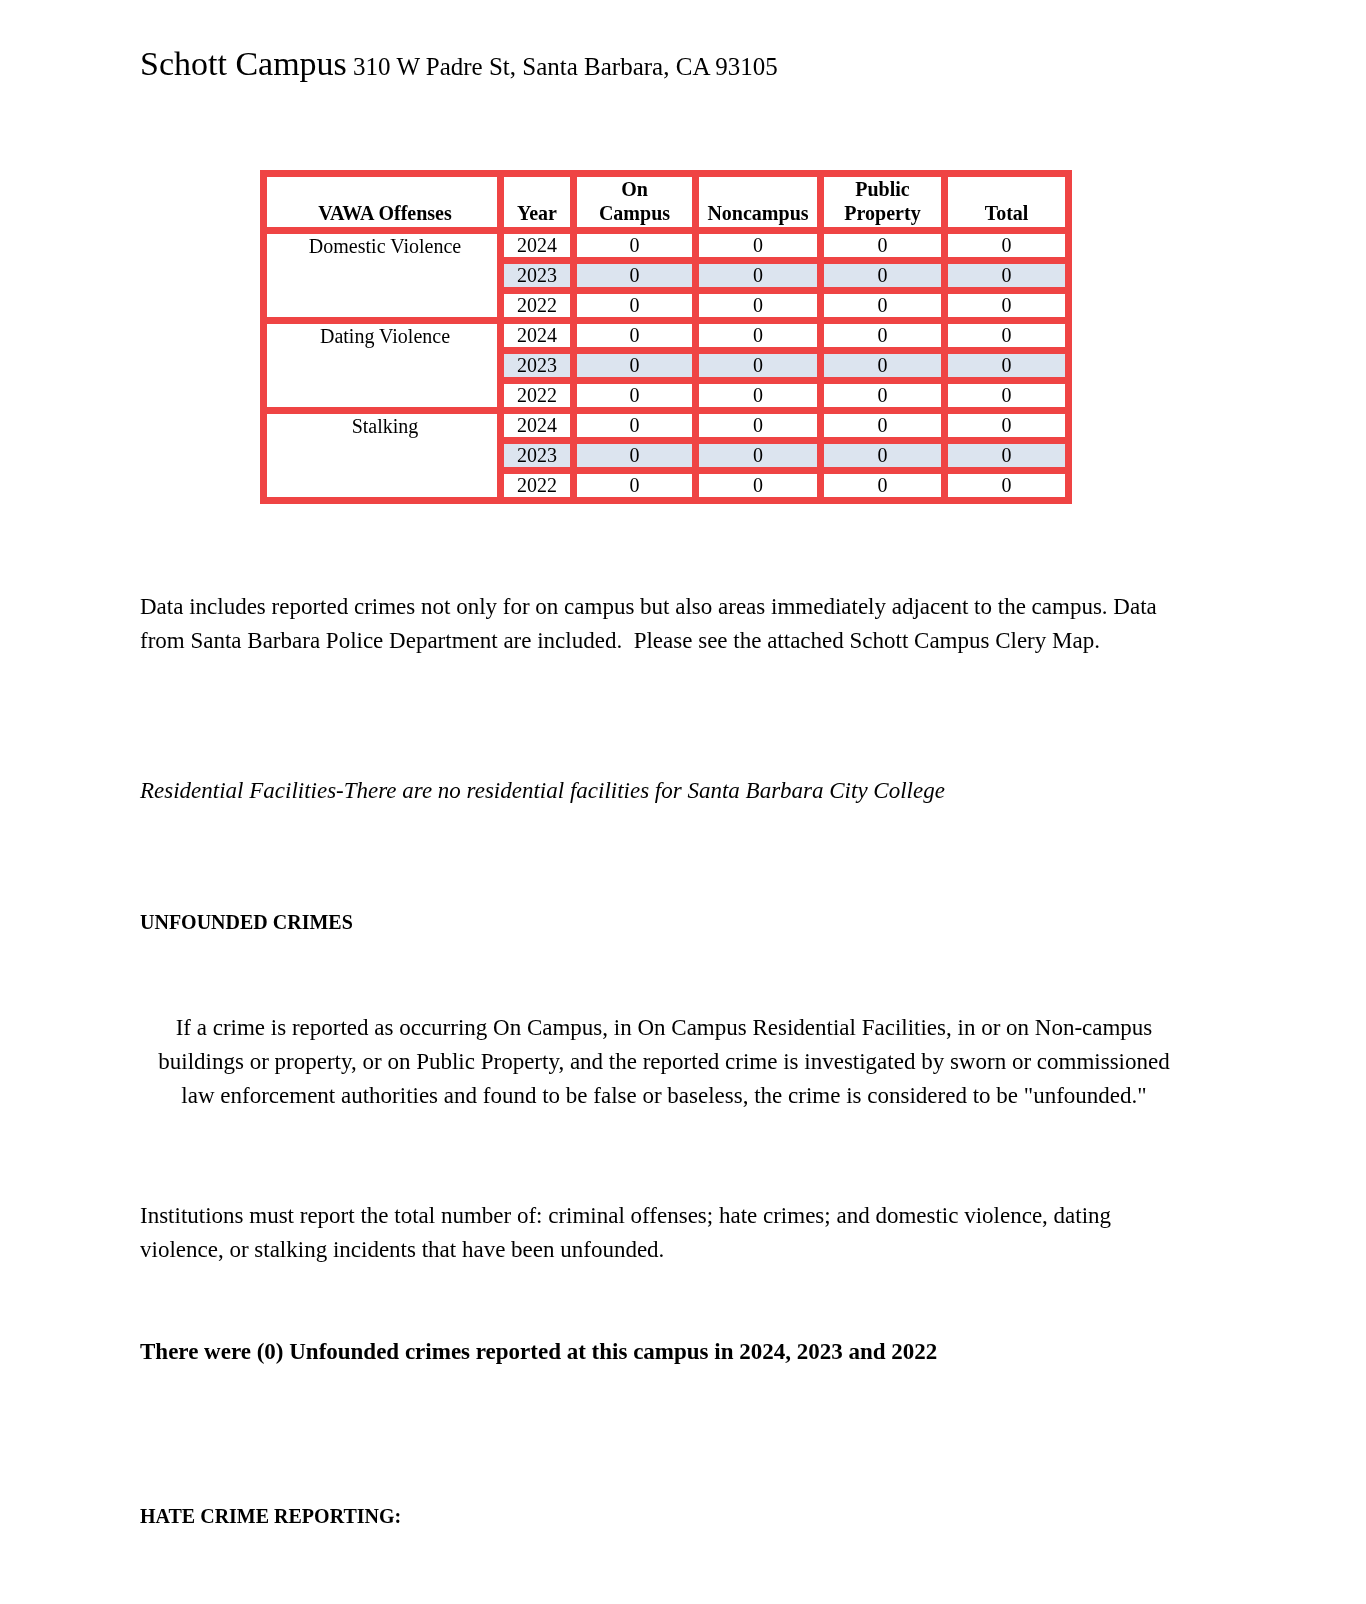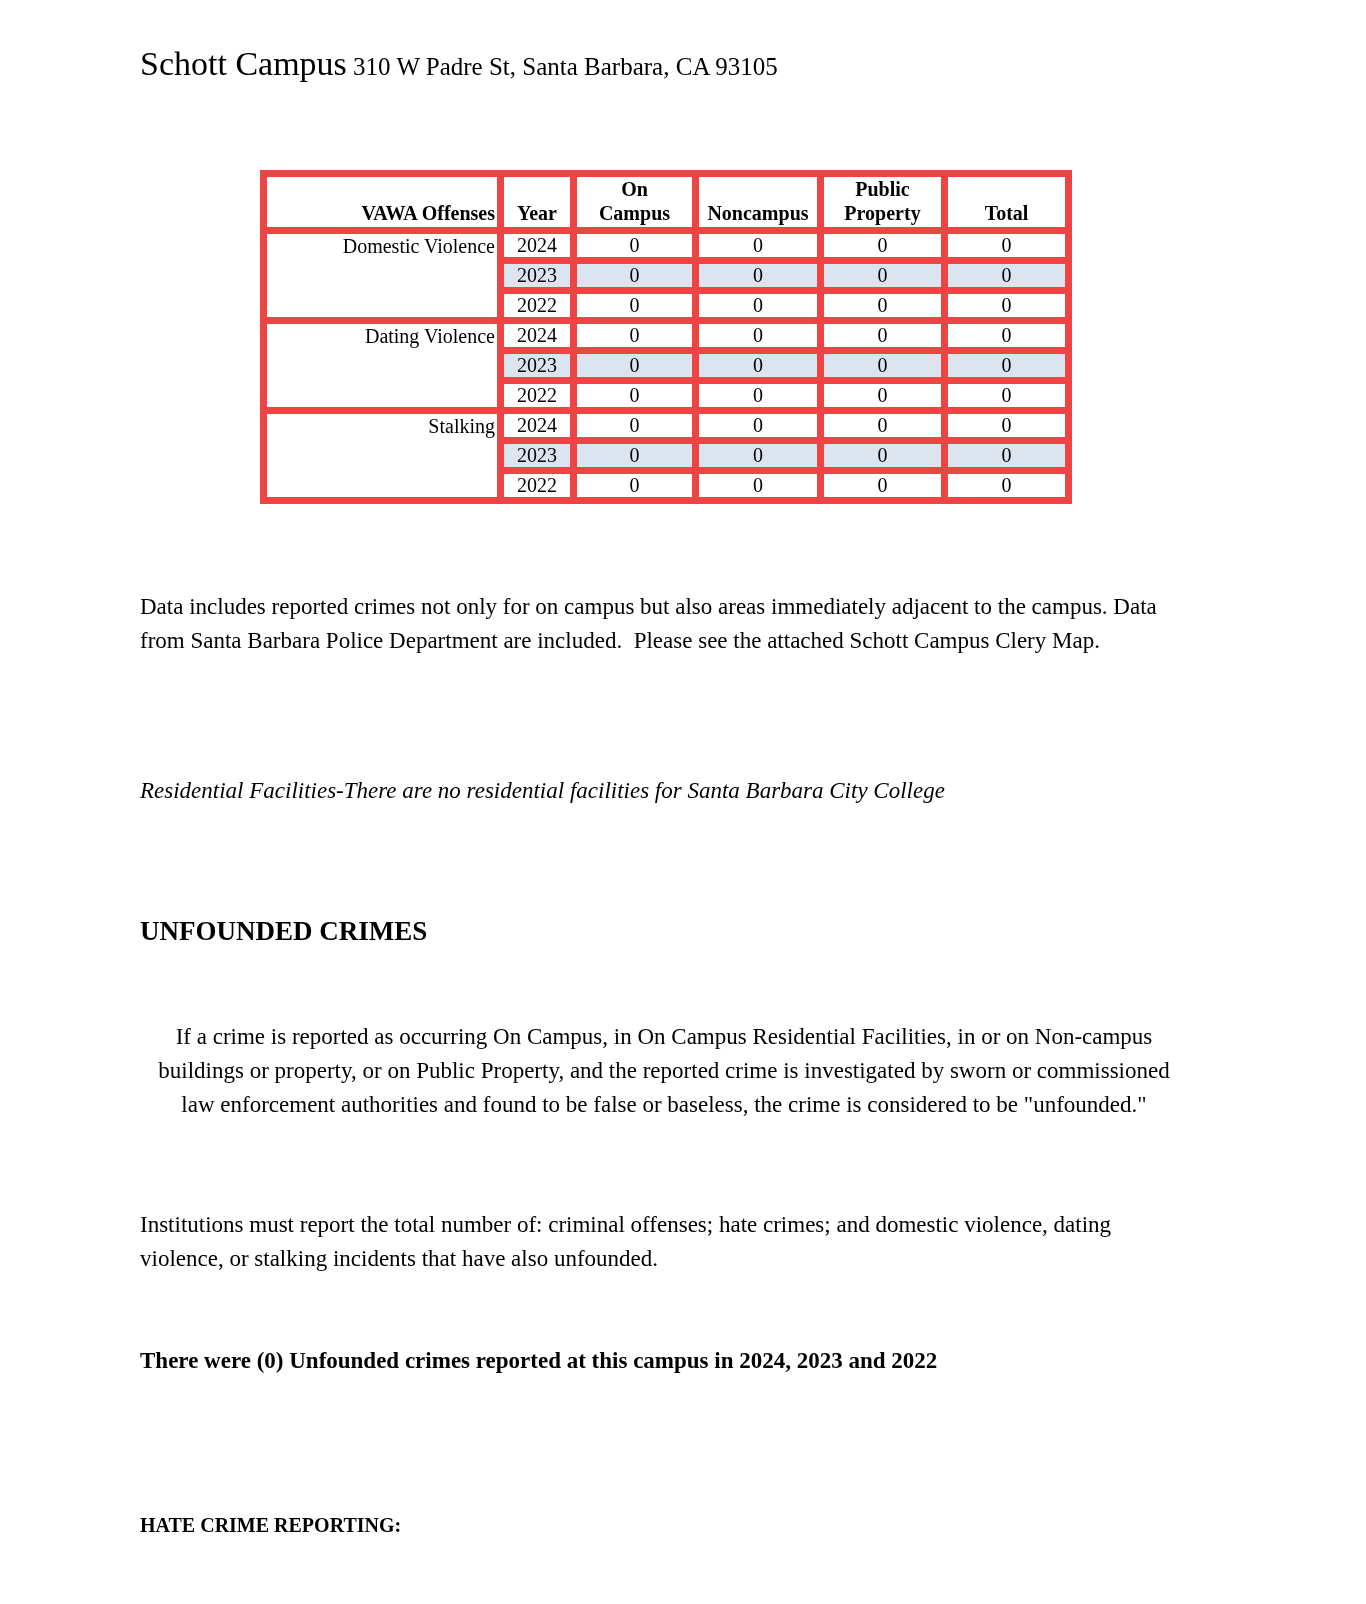--- a/index.html
+++ b/index.html
@@ -36,34 +36,34 @@
     overflow: hidden;
   }
   table.vawa thead th {
     font-weight: bold;
     height: 52px;
     vertical-align: bottom;
     padding-bottom: 2px;
   }
   table.vawa thead th .hl { display: block; line-height: 24px; }
   table.vawa th.left, table.vawa td.offense {
-    text-align: right;
+    text-align: center;
     padding-left: 8px;
   }
   table.vawa td {
     height: 25px;
     line-height: 23px;
   }
   table.vawa td.offense { vertical-align: top; padding-top: 1px; }
   table.vawa tr.shaded td:not(.offense) { background: var(--row-shade); }
   
   .textcol { max-width: 1048px; font-size: 23px; line-height: 34px; white-space: pre-wrap; }
   .para-data { margin-top: 18px; }
   .para-residential { margin-top: 48px; font-style: italic; }
-  .h-unfounded { margin-top: 38px; font-weight: bold; font-size: 27px; }
+  .h-unfounded { margin-top: 29px; font-weight: bold; font-size: 20px; }
   .para-unfounded1 { margin-top: 4px; text-align: center; }
   .para-unfounded2 { margin-top: 18px; }
   .para-summary { font-weight: bold; }
   .h-hate { margin-top: 62px; font-weight: bold; font-size: 20px; }
   .hate-lines { margin-top: 28px; font-size: 23px; line-height: 31px; }
 </style>
 </head>
 <body>
 
 <div class="page">
@@ -171,21 +171,21 @@
         <td>0</td>
       </tr>
     </tbody>
   </table>
 
   <div class="textcol">
     <p class="para-data">Data includes reported crimes not only for on campus but also areas immediately adjacent to the campus. Data from Santa Barbara Police Department are included.  Please see the attached Schott Campus Clery Map.</p>
     <p class="para-residential">Residential Facilities-There are no residential facilities for Santa Barbara City College</p>
     <p class="h-unfounded">UNFOUNDED CRIMES</p>
     <p class="para-unfounded1">If a crime is reported as occurring On Campus, in On Campus Residential Facilities, in or on Non-campus buildings or property, or on Public Property, and the reported crime is investigated by sworn or commissioned law enforcement authorities and found to be false or baseless, the crime is considered to be "unfounded."</p>
-    <p class="para-unfounded2">Institutions must report the total number of: criminal offenses; hate crimes; and domestic violence, dating violence, or stalking incidents that have also unfounded.</p>
+    <p class="para-unfounded2">Institutions must report the total number of: criminal offenses; hate crimes; and domestic violence, dating violence, or stalking incidents that have been unfounded.</p>
     <p class="para-summary">There were (0) Unfounded crimes reported at this campus in 2024, 2023 and 2022</p>
     <p class="h-hate">HATE CRIME REPORTING:</p>
     <div class="hate-lines">
       
       
       
     </div>
   </div>
 
 </div>

